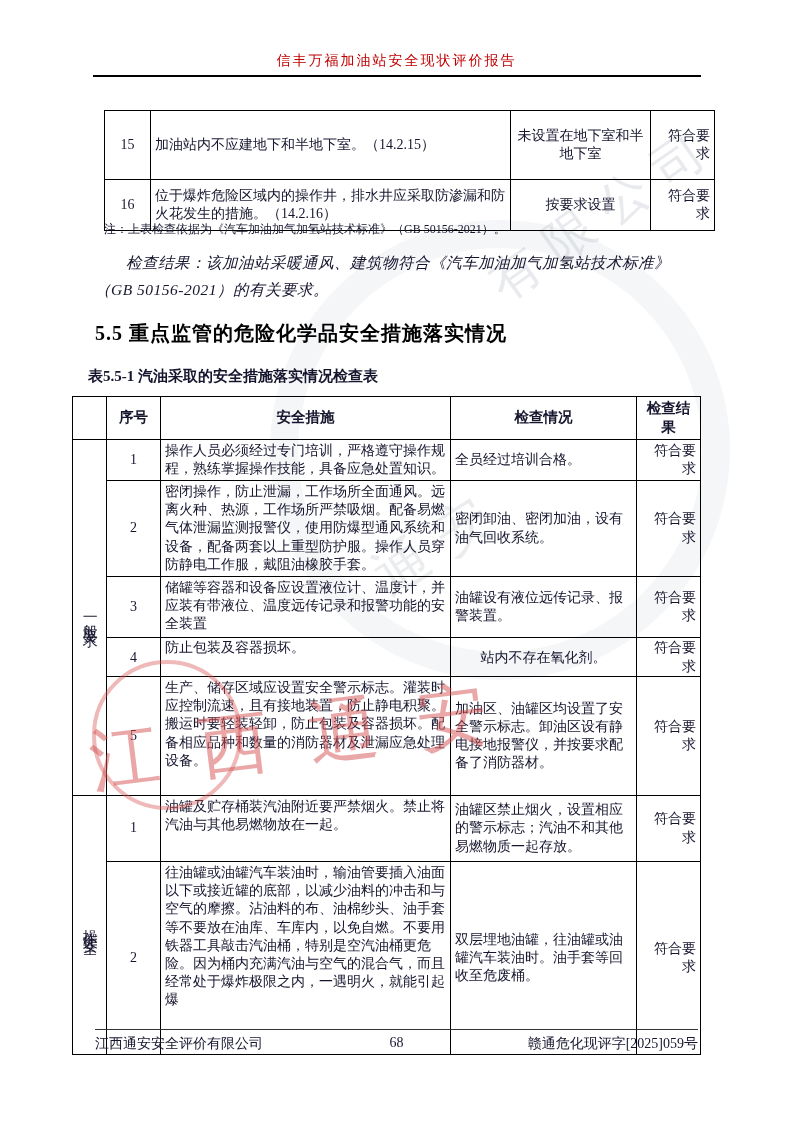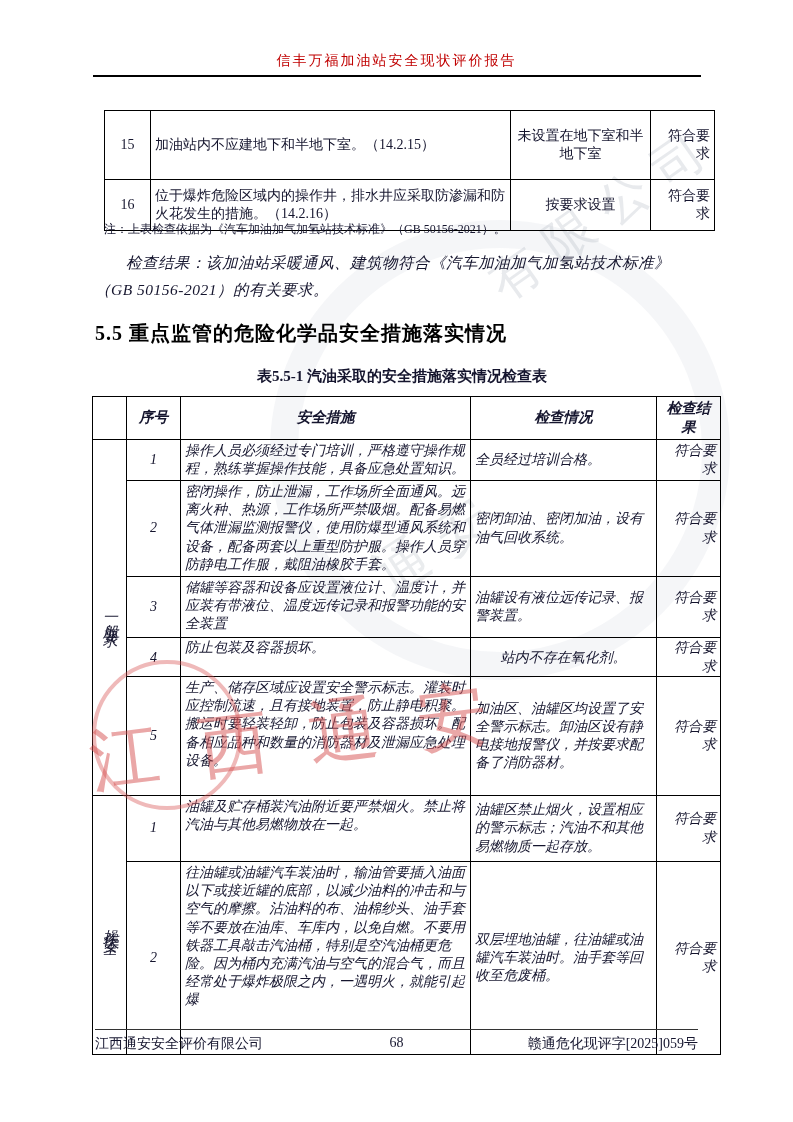--- a/index.html
+++ b/index.html
@@ -83,28 +83,28 @@
     font-weight: bold;
     color: #000;
     letter-spacing: 1px;
     z-index: 1;
   }
 
   .table-title {
     position: absolute;
     left: 88px; top: 367px;
     width: 628px;
-    text-align: center;
+    text-align: left;
     font-size: 15px;
     font-weight: bold;
     z-index: 1;
   }
 
   
-  .main-table { left: 92px; top: 396px; width: 628px; font-style: italic; }
+  .main-table { left: 72px; top: 396px; width: 628px; }
   .main-table tr.hrow { height: 26px; }
   .main-table tr.r1 { height: 39px; }
   .main-table tr.r2 { height: 93px; }
   .main-table tr.r3 { height: 61px; }
   .main-table tr.r4 { height: 21px; }
   .main-table tr.r5 { height: 119px; }
   .main-table tr.r6 { height: 66px; }
   .main-table tr.r7 { height: 193px; }
   .main-table tr.r4 td { padding: 0 4px; line-height: 19px; }
   .vlabel {

